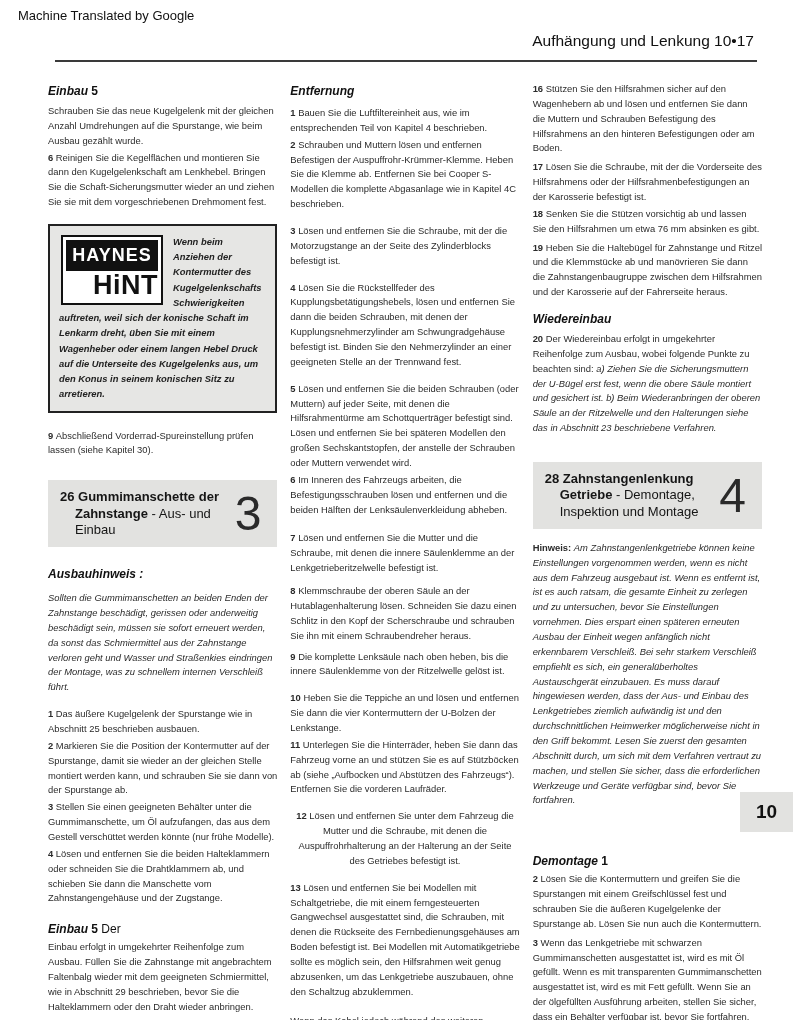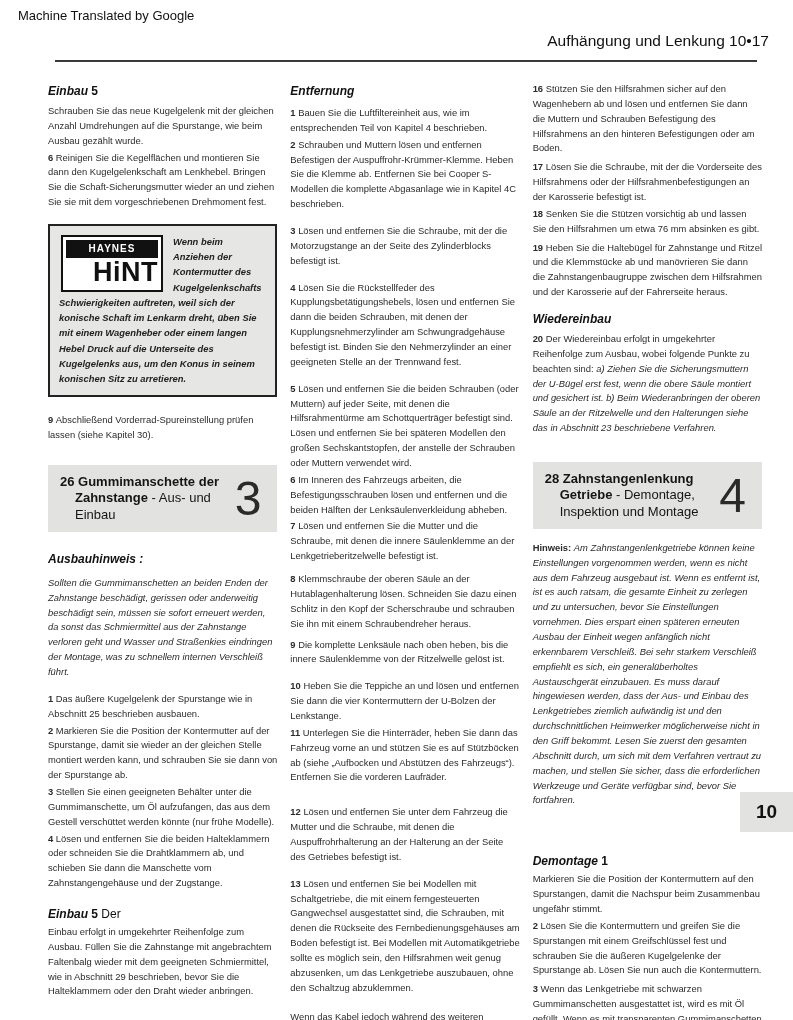--- a/index.html
+++ b/index.html
@@ -4,40 +4,40 @@
 <style>
   * { margin:0; padding:0; box-sizing:border-box; }
   html,body { background:#ffffff; }
   body {
     width:793px; height:1020px;
     font-family:"Liberation Sans", sans-serif;
     color:#1c1c1c; position:relative; overflow:hidden;
   }
   .page { position:absolute; inset:0; background:#fff; }
   .watermark { position:absolute; left:18px; top:8px; font-size:13px; color:#111; }
-  .page-header { position:absolute; right:24px; top:32px; font-size:15.5px; color:#111; }
+  .page-header { position:absolute; right:39px; top:32px; font-size:15.5px; color:#111; }
   .header-rule { position:absolute; left:55px; right:36px; top:60px; border-top:2px solid #3a3a3a; }
   .cols { position:absolute; top:76px; left:48px; width:714px; display:flex; gap:13px; }
   .col { flex:1; min-width:0; }
 
   .para, .note { font-size:9.4px; line-height:1.58; color:#2b2b2b; margin-top:6px; text-align:left; }
   .heading { font-size:12px; line-height:1.5; margin-top:6px; color:#111; }
   .seg-t { font-style:normal; font-weight:normal; }
   .seg-b { font-weight:bold; }
   .seg-i { font-style:italic; }
   .seg-bi { font-weight:bold; font-style:italic; }
 
   .hint {
     border:2px solid #222; background:#e6e6e4; padding:8px 9px 9px 9px;
     font-size:9.4px; line-height:1.62; margin-top:14px;
   }
   .hint-text { font-weight:bold; font-style:italic; color:#222; }
   .hint-logo { float:left; width:102px; margin:1px 10px 2px 2px; background:#fff; border:2px solid #111; padding:3px; }
   .hint-logo-top {
-    background:#111; color:#fff; font-weight:bold; font-size:10px;
+    background:#111; color:#fff; font-weight:bold; font-size:18px;
     text-align:center; letter-spacing:1px; padding:1px 0;
   }
   .hint-logo-bottom {
     color:#111; font-weight:900; font-size:27px; line-height:1.05;
     text-align:right; letter-spacing:0.5px;
   }
 
   .secbox {
     background:#e2e2e0; padding:9px 12px 9px 12px; margin-top:20px;
     display:flex; justify-content:space-between; align-items:center;
@@ -87,45 +87,44 @@
         <div class="para" style="margin-top: 2px;"><span class="seg-t">Einbau erfolgt in umgekehrter Reihenfolge zum Ausbau. Füllen Sie die Zahnstange mit angebrachtem Faltenbalg wieder mit dem geeigneten Schmiermittel, wie in Abschnitt 29 beschrieben, bevor Sie die Halteklammern oder den Draht wieder anbringen.</span></div>
       </div>
       <div class="col">
         <div class="heading"><span class="seg-bi">Entfernung</span></div>
         <div class="para" style="margin-top: 6px;"><span class="seg-b">1 </span><span class="seg-t">Bauen Sie die Luftfiltereinheit aus, wie im entsprechenden Teil von Kapitel 4 beschrieben.</span></div>
         <div class="para" style="margin-top: 2px;"><span class="seg-b">2 </span><span class="seg-t">Schrauben und Muttern lösen und entfernen Befestigen der Auspuffrohr-Krümmer-Klemme. Heben Sie die Klemme ab. Entfernen Sie bei Cooper S-Modellen die komplette Abgasanlage wie in Kapitel 4C beschrieben.</span></div>
         <div class="para" style="margin-top: 12px;"><span class="seg-b">3 </span><span class="seg-t">Lösen und entfernen Sie die Schraube, mit der die Motorzugstange an der Seite des Zylinderblocks befestigt ist.</span></div>
         <div class="para" style="margin-top: 12px;"><span class="seg-b">4 </span><span class="seg-t">Lösen Sie die Rückstellfeder des Kupplungsbetätigungshebels, lösen und entfernen Sie dann die beiden Schrauben, mit denen der Kupplungsnehmerzylinder am Schwungradgehäuse befestigt ist. Binden Sie den Nehmerzylinder an einer geeigneten Stelle an der Trennwand fest.</span></div>
         <div class="para" style="margin-top: 12px;"><span class="seg-b">5 </span><span class="seg-t">Lösen und entfernen Sie die beiden Schrauben (oder Muttern) auf jeder Seite, mit denen die Hilfsrahmentürme am Schottquerträger befestigt sind. Lösen und entfernen Sie bei späteren Modellen den großen Sechskantstopfen, der anstelle der Schrauben oder Muttern verwendet wird.</span></div>
         <div class="para" style="margin-top: 2px;"><span class="seg-b">6 </span><span class="seg-t">Im Inneren des Fahrzeugs arbeiten, die Befestigungsschrauben lösen und entfernen und die beiden Hälften der Lenksäulenverkleidung abheben.</span></div>
-        <div class="para" style="margin-top: 2px;"><span class="seg-b">7 </span><span class="seg-t">Lösen und entfernen Sie die Mutter und die Schraube, mit denen die innere Säulenklemme an der Lenkgetrieberitzelwelle befestigt ist.</span></div>
+        <div class="para" style="margin-top: 14px;"><span class="seg-b">7 </span><span class="seg-t">Lösen und entfernen Sie die Mutter und die Schraube, mit denen die innere Säulenklemme an der Lenkgetrieberitzelwelle befestigt ist.</span></div>
         <div class="para" style="margin-top: 8px;"><span class="seg-b">8 </span><span class="seg-t">Klemmschraube der oberen Säule an der Hutablagenhalterung lösen. Schneiden Sie dazu einen Schlitz in den Kopf der Scherschraube und schrauben Sie ihn mit einem Schraubendreher heraus.</span></div>
         <div class="para" style="margin-top: 6px;"><span class="seg-b">9 </span><span class="seg-t">Die komplette Lenksäule nach oben heben, bis die innere Säulenklemme von der Ritzelwelle gelöst ist.</span></div>
         <div class="para" style="margin-top: 12px;"><span class="seg-b">10 </span><span class="seg-t">Heben Sie die Teppiche an und lösen und entfernen Sie dann die vier Kontermuttern der U-Bolzen der Lenkstange.</span></div>
         <div class="para" style="margin-top: 2px;"><span class="seg-b">11 </span><span class="seg-t">Unterlegen Sie die Hinterräder, heben Sie dann das Fahrzeug vorne an und stützen Sie es auf Stützböcken ab (siehe „Aufbocken und Abstützen des Fahrzeugs“). Entfernen Sie die vorderen Lauf­räder.</span></div>
-        <div class="para" style="margin-top: 20px;"><span class="seg-b">12 </span><span class="seg-t">Lösen und entfernen Sie unter dem Fahrzeug die Mutter und die Schraube, mit denen die Auspuffrohrhalterung an der Halterung an der Seite des Getriebes befestigt ist.</span></div>
+        <div class="para" style="margin-top: 12px; text-align: center;"><span class="seg-b">12 </span><span class="seg-t">Lösen und entfernen Sie unter dem Fahrzeug die Mutter und die Schraube, mit denen die Auspuffrohrhalterung an der Halterung an der Seite des Getriebes befestigt ist.</span></div>
         <div class="para" style="margin-top: 12px;"><span class="seg-b">13 </span><span class="seg-t">Lösen und entfernen Sie bei Modellen mit Schaltgetriebe, die mit einem ferngesteuerten Gangwechsel ausgestattet sind, die Schrauben, mit denen die Rückseite des Fernbedienungsgehäuses am Boden befestigt ist. Bei Modellen mit Automatikgetriebe sollte es möglich sein, den Hilfsrahmen weit genug abzusenken, um das Lenkgetriebe auszubauen, ohne den Schaltzug abzuklemmen.</span></div>
         <div class="para" style="margin-top: 14px;"><span class="seg-t">Wenn das Kabel jedoch während des weiteren Betriebs unter Spannung zu stehen scheint, trennen Sie es vom Getriebe, wie in Kapitel 7B beschrieben.</span></div>
       </div>
       <div class="col">
         <div class="para"><span class="seg-b">16 </span><span class="seg-t">Stützen Sie den Hilfsrahmen sicher auf den Wagenhebern ab und lösen und entfernen Sie dann die Muttern und Schrauben Befestigung des Hilfsrahmens an den hinteren Befestigungen oder am Boden.</span></div>
         <div class="para" style="margin-top: 4px;"><span class="seg-b">17 </span><span class="seg-t">Lösen Sie die Schraube, mit der die Vorderseite des Hilfsrahmens oder der Hilfsrahmenbefestigungen an der Karosserie befestigt ist.</span></div>
         <div class="para" style="margin-top: 2px;"><span class="seg-b">18 </span><span class="seg-t">Senken Sie die Stützen vorsichtig ab und lassen Sie den Hilfsrahmen um etwa 76 mm absinken es gibt.</span></div>
         <div class="para" style="margin-top: 4px;"><span class="seg-b">19 </span><span class="seg-t">Heben Sie die Haltebügel für Zahnstange und Ritzel und die Klemmstücke ab und manövrieren Sie dann die Zahnstangenbaugruppe zwischen dem Hilfsrahmen und der Karosserie auf der Fahrerseite heraus.</span></div>
         <div class="heading" style="margin-top: 10px;"><span class="seg-bi">Wiedereinbau</span></div>
         <div class="para" style="margin-top: 4px;"><span class="seg-b">20 </span><span class="seg-t">Der Wiedereinbau erfolgt in umgekehrter Reihenfolge zum Ausbau, wobei folgende Punkte zu beachten sind: </span><span class="seg-i">a) Ziehen Sie die Sicherungsmuttern der U-Bügel erst fest, wenn die obere Säule montiert und gesichert ist. b) Beim Wiederanbringen der oberen Säule an der Ritzelwelle und den Halterungen siehe das in Abschnitt 23 beschriebene Verfahren.</span></div>
         <div class="secbox" style="margin-top: 26px;">
           <div class="sec-lines">
             <div class="sec-line "><span class="seg-b">28 Zahnstangenlenkung</span></div>
             <div class="sec-line ind"><span class="seg-b">Getriebe</span><span class="seg-t"> - Demontage,</span></div>
             <div class="sec-line ind"><span class="seg-t">Inspektion und Montage</span></div>
           </div>
           <div class="sec-num">4</div>
         </div>
         <div class="note" style="margin-top: 12px;"><span class="seg-b">Hinweis: </span><span class="seg-i">Am Zahnstangenlenkgetriebe können keine Einstellungen vorgenommen werden, wenn es nicht aus dem Fahrzeug ausgebaut ist. Wenn es entfernt ist, ist es auch ratsam, die gesamte Einheit zu zerlegen und zu untersuchen, bevor Sie Einstellungen vornehmen. Dies erspart einen späteren erneuten Ausbau der Einheit wegen anfänglich nicht erkennbarem Verschleiß. Bei sehr starkem Verschleiß empfiehlt es sich, ein generalüberholtes Austauschgerät einzubauen. Es muss darauf hingewiesen werden, dass der Aus- und Einbau des Lenkgetriebes ziemlich aufwändig ist und den durchschnittlichen Heimwerker möglicherweise nicht in den Griff bekommt. Lesen Sie zuerst den gesamten Abschnitt durch, um sich mit dem Verfahren vertraut zu machen, und stellen Sie sicher, dass die erforderlichen Werkzeuge und Geräte verfügbar sind, bevor Sie fortfahren.</span></div>
         <div class="heading" style="margin-top: 44px;"><span class="seg-bi">Demontage</span><span class="seg-b"> 1</span></div>
-        <div class="para" style="margin-top: 2px;"><span class="seg-t">Markieren Sie die Position der Kontermuttern auf den Spurstangen, damit die Nachspur beim Zusammenbau ungefähr stimmt.</span></div>
         <div class="para" style="margin-top: 2px;"><span class="seg-b">2 </span><span class="seg-t">Lösen Sie die Kontermuttern und greifen Sie die Spurstangen mit einem Greifschlüssel fest und schrauben Sie die äußeren Kugelgelenke der Spurstange ab. Lösen Sie nun auch die Kontermuttern.</span></div>
         <div class="para" style="margin-top: 4px;"><span class="seg-b">3 </span><span class="seg-t">Wenn das Lenkgetriebe mit schwarzen Gummimanschetten ausgestattet ist, wird es mit Öl gefüllt. Wenn es mit transparenten Gummimanschetten ausgestattet ist, wird es mit Fett gefüllt. Wenn Sie an der ölgefüllten Ausführung arbeiten, stellen Sie sicher, dass ein Behälter verfügbar ist, bevor Sie fortfahren.</span></div>
       </div>
     </div>
   <div class="page-badge">10</div>
 </div>
 
 </body></html>

